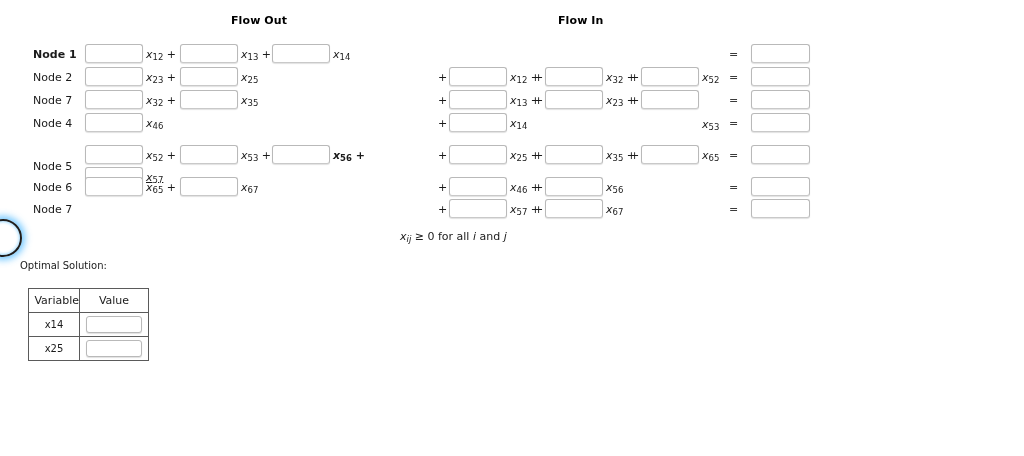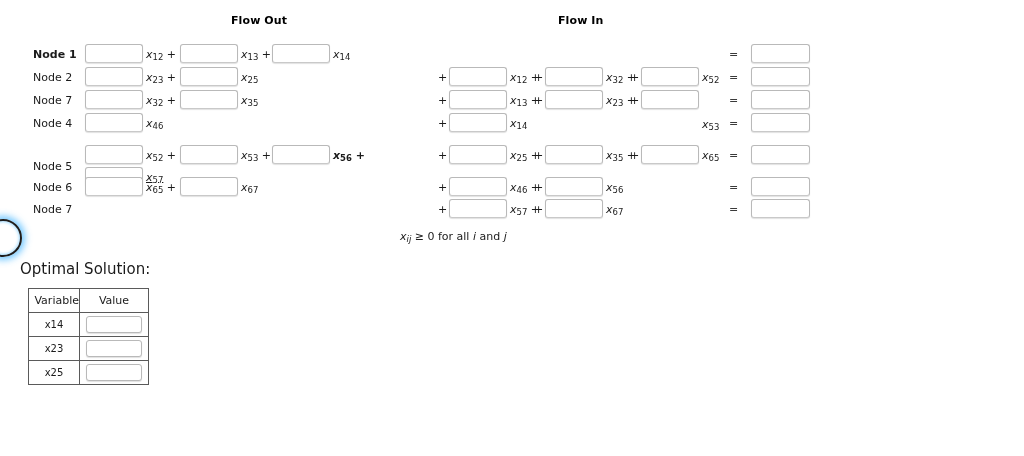--- a/index.html
+++ b/index.html
@@ -114,21 +114,21 @@
     box-shadow: 0 0 7px 3px rgba(90,190,255,0.85),
                 0 0 3px 1px rgba(150,215,255,0.9) inset;
     background: transparent;
   }
 
   
   #optimal-solution-label {
     position: absolute;
     left: 20px;
     top: 260px;
-    font-size: 15px;
+    font-size: 10px;
     color: #1b1b1b;
   }
   #solution-table {
     position: absolute;
     left: 28px;
     top: 288px;
     border-collapse: collapse;
     background: #fff;
   }
   #solution-table th,
@@ -281,21 +281,17 @@
       <th class="col-variable">Variable</th>
       <th class="col-value">Value</th>
     </tr>
   </thead>
   <tbody id="solution-tbody">
       <tr>
         <td class="var-cell">x14</td>
         <td class="val-cell"><input type="text" class="cell-input" style=""></td>
       </tr>
       <tr>
-        <td class="var-cell">x23</td>
-        <td class="val-cell"><input type="text" class="cell-input" style=""></td>
-      </tr>
-      <tr>
         <td class="var-cell">x25</td>
         <td class="val-cell"><input type="text" class="cell-input" style=""></td>
       </tr>
     </tbody>
 </table>
 
 </body></html>

